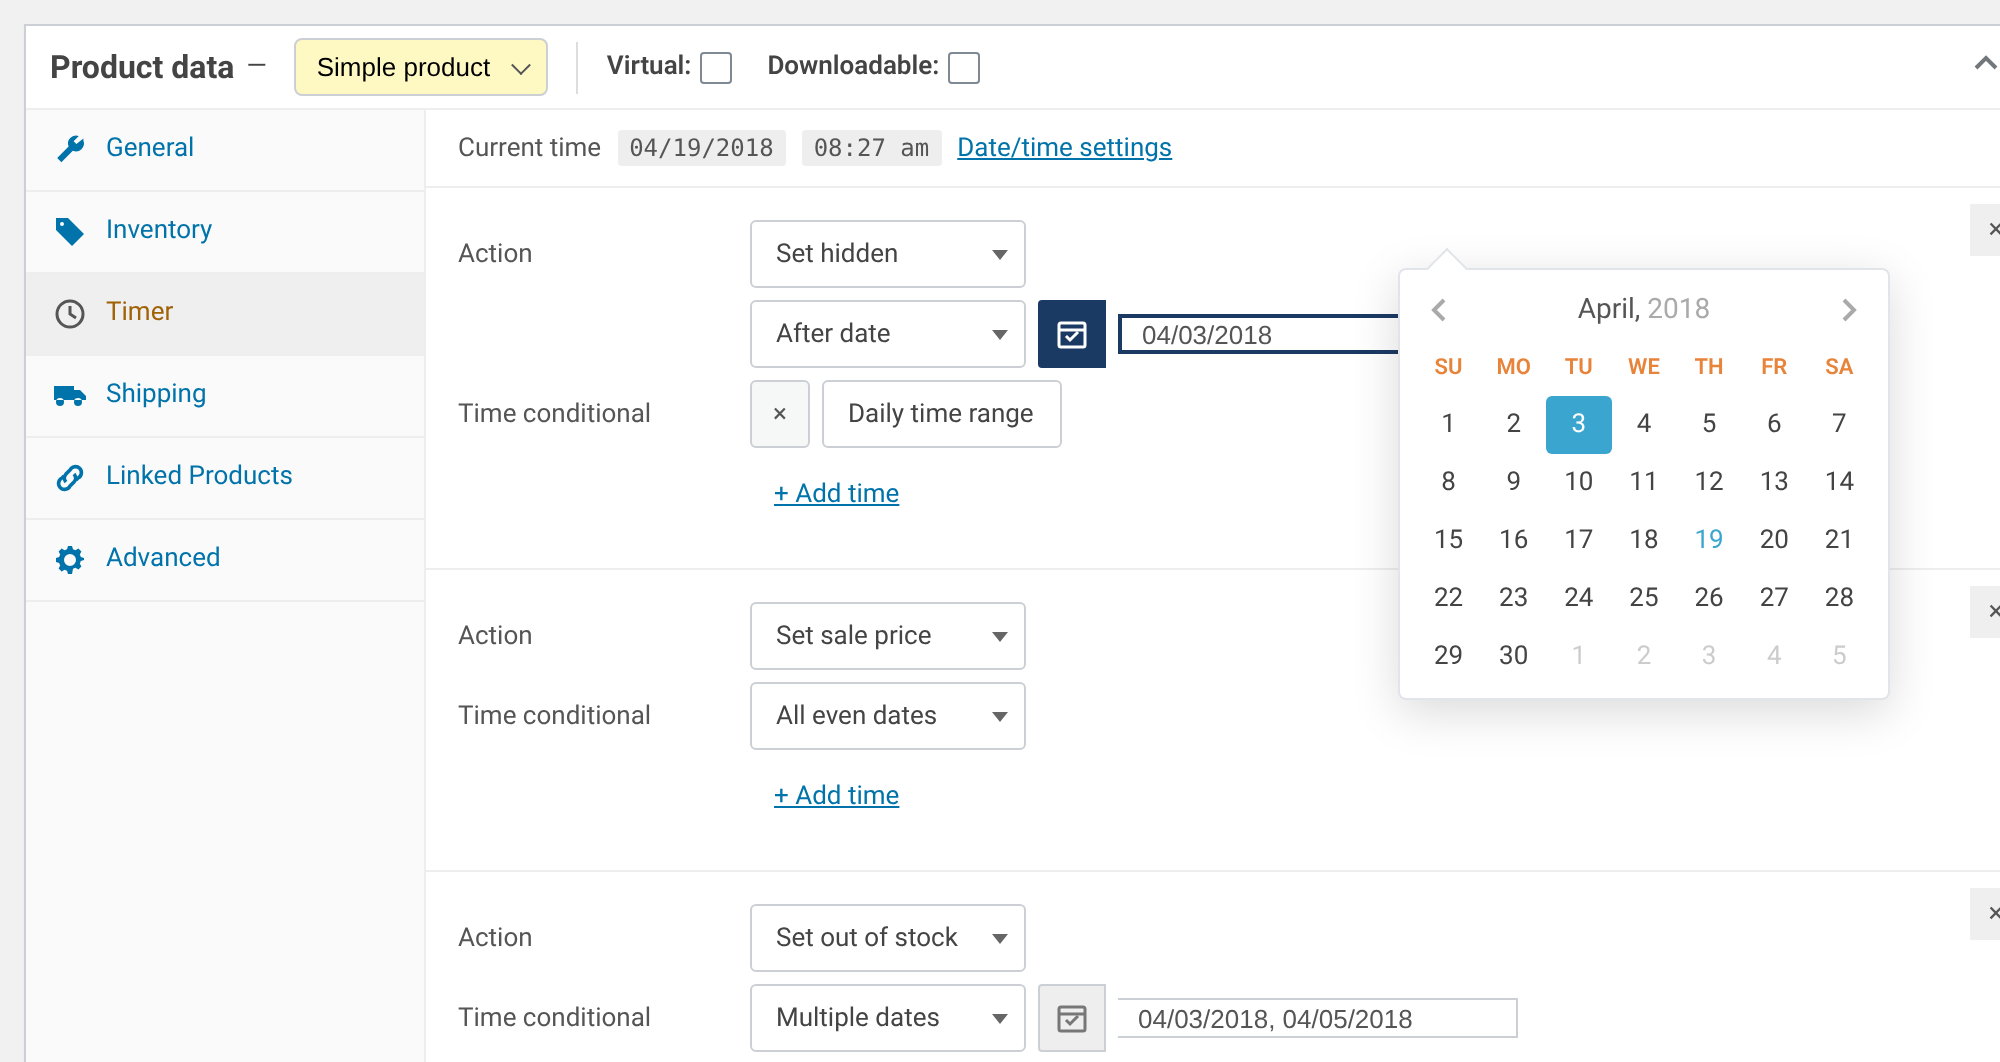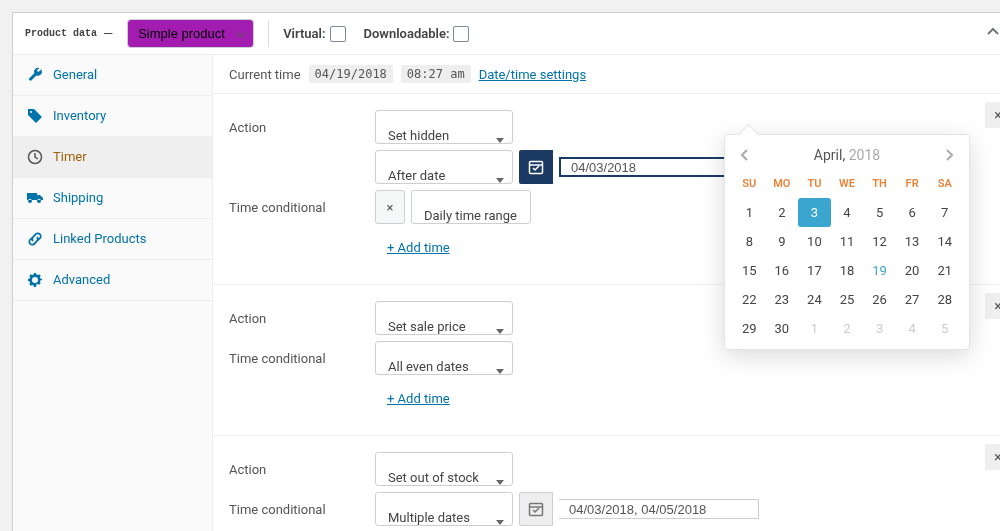--- a/index.html
+++ b/index.html
@@ -18,29 +18,29 @@
     box-shadow: 0 1px 1px rgba(0,0,0,.04);
     position: relative;
   }
   
   .panel-header {
     display: flex;
     align-items: center;
     padding: 6px 12px;
     border-bottom: 1px solid #eee;
   }
-  .panel-title { font-weight: 700; font-size: 10px; font-family: Liberation Mono, monospace; }
+  .panel-title { font-weight: 700; font-size: 16px; }
   .dash { margin: 0 6px; }
   .ptype-select {
     appearance: none;
     -webkit-appearance: none;
     padding: 6px 28px 6px 10px;
     border: 1px solid #ccd0d4;
     border-radius: 4px;
-    background: #a21caf;
+    background: #fef9c3;
     font-size: 13px;
     position: relative;
   }
   .ptype-wrap { position: relative; margin-left: 8px; }
   .ptype-wrap::after {
     content: "";
     position: absolute;
     right: 10px;
     top: 50%;
     width: 6px;
@@ -120,21 +120,21 @@
     align-items: center;
     justify-content: center;
     cursor: pointer;
     font-size: 14px;
   }
   .row { display: flex; align-items: center; min-height: 34px; margin: 6px 0; }
   .row-label { width: 146px; color: #555; }
   .controls { display: flex; align-items: center; gap: 6px; flex-wrap: wrap; }
   .dropdown {
     display: inline-flex;
-    align-items: flex-end;
+    align-items: center;
     justify-content: space-between;
     border: 1px solid #ccd0d4;
     background: #fff;
     border-radius: 3px;
     padding: 0 8px 0 12px;
     height: 34px;
     min-width: 138px;
     color: #444;
   }
   .dropdown .caret {
@@ -173,21 +173,21 @@
     height: 34px;
     padding: 0 10px;
     display: flex; align-items: center;
     margin-left: 6px;
     color: #666;
   }
   .add-link { color: #0073aa; text-decoration: underline; margin-left: 12px; }
   
   .datepicker {
     position: absolute;
-    left: 511px;
+    left: 486px;
     top: 79px;
     width: 246px;
     background: #fff;
     border: 1px solid #e1e4e8;
     border-radius: 4px;
     box-shadow: 0 6px 24px rgba(0,0,0,.15);
     padding: 10px 8px 6px 8px;
     z-index: 50;
   }
   .datepicker::before {

